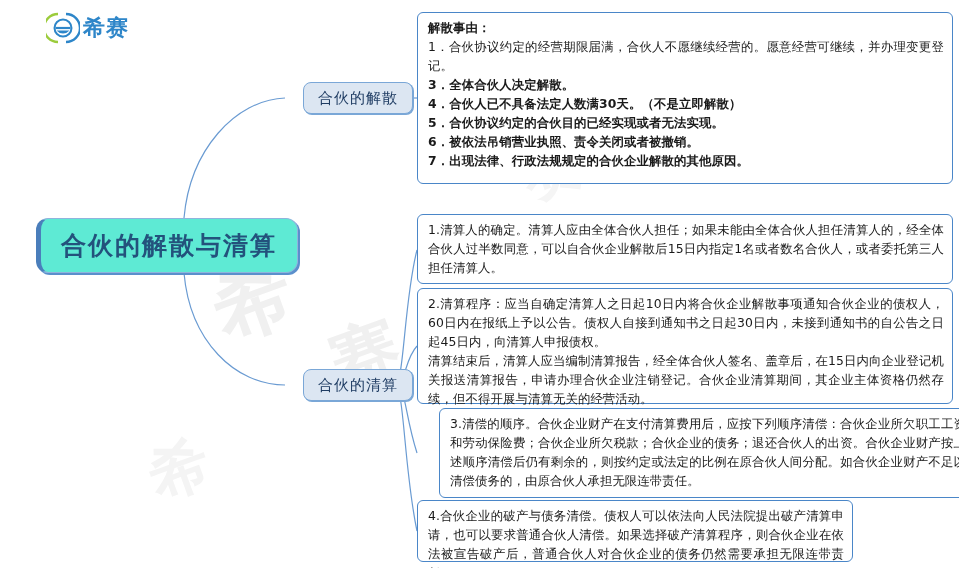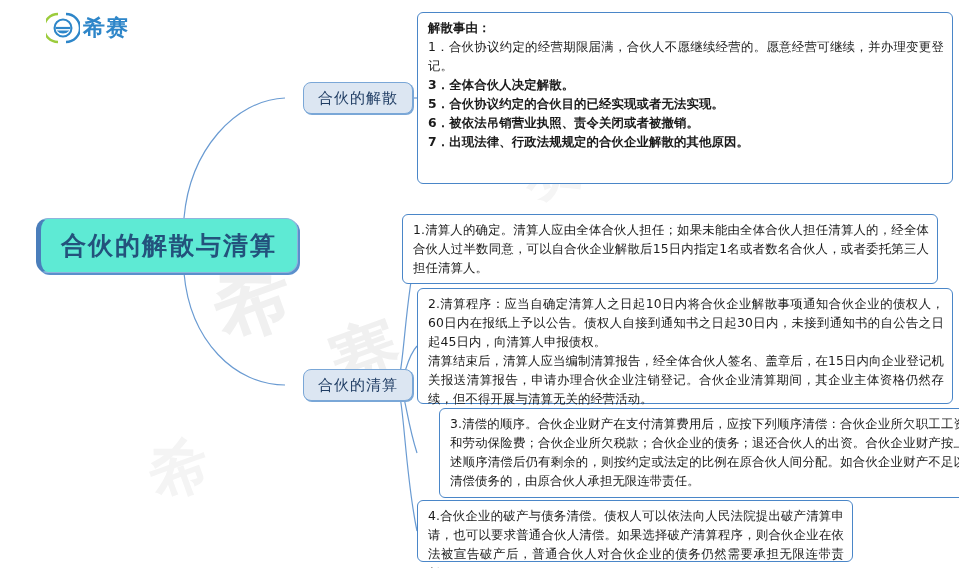--- a/index.html
+++ b/index.html
@@ -140,21 +140,21 @@
     margin: 0;
     font-size: 12.4px;
     line-height: 19px;
     color: #1a1a1a;
     text-align: justify;
     letter-spacing: 0.1px;
   }
   .content-box p.ln { white-space: nowrap; font-weight: bold; }
 
   #box-dissolution { left: 417px; top: 12px;  width: 536px; height: 172px; }
-  #box-liq-1       { left: 402px; top: 214px; width: 536px; height: 70px; }
+  #box-liq-1       { left: 417px; top: 214px; width: 536px; height: 70px; }
   #box-liq-2       { left: 417px; top: 288px; width: 536px; height: 116px; }
   #box-liq-3       { left: 439px; top: 408px; width: 536px; height: 90px; }
   #box-liq-4       { left: 417px; top: 500px; width: 436px; height: 62px; }
 </style>
 </head>
 <body>
 
 <div id="watermark-layer">
   <span class="wm wm-1">希</span>
   <span class="wm wm-2">赛</span>
@@ -197,20 +197,21 @@
 </div>
 
 <div class="node branch-node" id="branch-liquidation">
   <span class="branch-label">合伙的清算</span>
 </div>
 
 <div class="content-box" id="box-dissolution">
   <p class="ln">解散事由：</p>
   <p>1．合伙协议约定的经营期限届满，合伙人不愿继续经营的。愿意经营可继续，并办理变更登记。</p>
   <p class="ln">3．全体合伙人决定解散。</p>
+  <p class="ln">4．合伙人已不具备法定人数满30天。（不是立即解散）</p>
   <p class="ln">5．合伙协议约定的合伙目的已经实现或者无法实现。</p>
   <p class="ln">6．被依法吊销营业执照、责令关闭或者被撤销。</p>
   <p class="ln">7．出现法律、行政法规规定的合伙企业解散的其他原因。</p>
 </div>
 
 <div class="content-box" id="box-liq-1">
   <p>1.清算人的确定。清算人应由全体合伙人担任；如果未能由全体合伙人担任清算人的，经全体合伙人过半数同意，可以自合伙企业解散后15日内指定1名或者数名合伙人，或者委托第三人担任清算人。</p>
 </div>
 
 <div class="content-box" id="box-liq-2">

